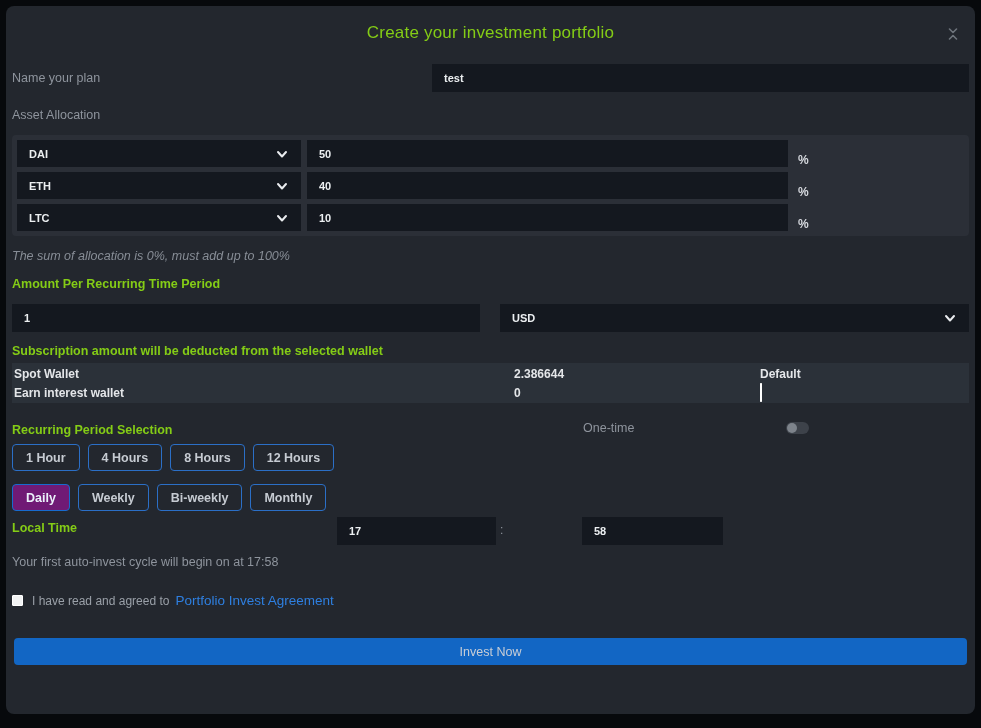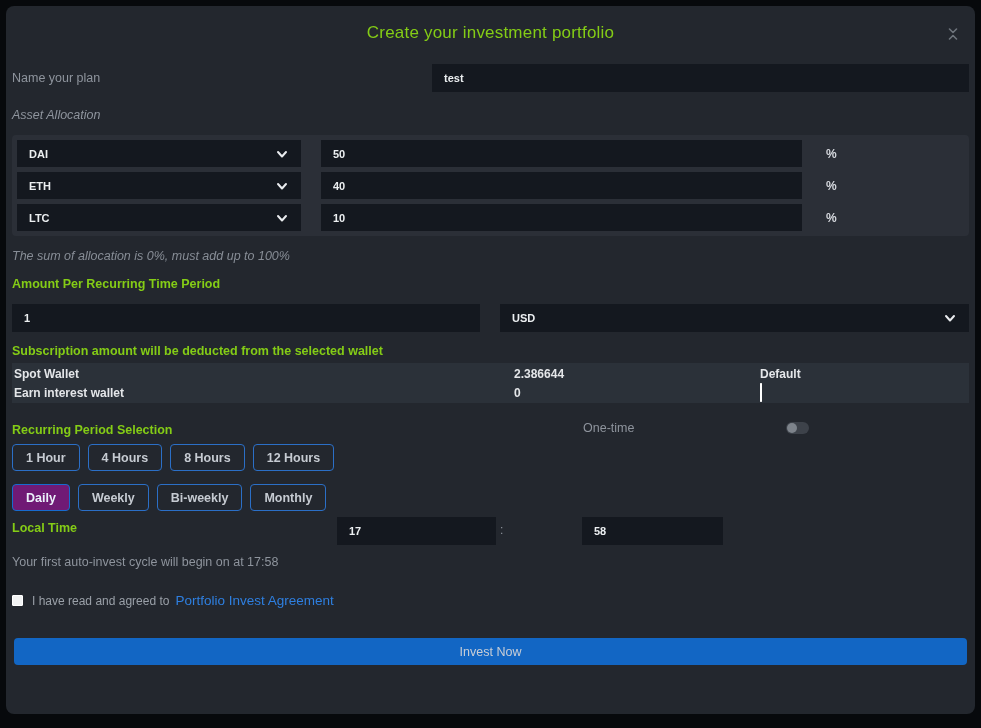--- a/index.html
+++ b/index.html
@@ -43,28 +43,28 @@
     display: flex; align-items: center;
     padding: 0 12px;
     color: #eceff1; font-size: 11px; font-weight: 700;
   }
   .select { justify-content: space-between; cursor: pointer; }
   .chev { width: 14px; height: 14px; color: #e9ebee; flex: none; }
   
   .name-row { margin-top: 16px; display: flex; align-items: center; justify-content: space-between; }
   .name-row .field { width: 537px; }
   
-  .alloc-label { margin-top: 16px; font-style: italic; }
+  .alloc-label { margin-top: 16px; }
   .alloc-panel {
     margin-top: 13px;
     background: #2b2f37;
     border-radius: 4px;
     padding: 5px;
   }
-  .alloc-row { display: flex; align-items: center; height: 27px; margin-bottom: 5px; gap: 14px; }
+  .alloc-row { display: flex; align-items: flex-end; height: 27px; margin-bottom: 5px; }
   .alloc-row:last-child { margin-bottom: 0; }
   .alloc-row .select { width: 284px; height: 27px; flex: none; margin-right: 6px; }
   .alloc-row .pct-input { flex: 0 0 481px; height: 27px; }
   .alloc-row .pct-sign { color: #d7dadf; font-size: 12px; font-weight: 700; margin-left: 10px; }
   .alloc-note { margin-top: 13px; font-style: italic; color: #878d96; font-size: 12.5px; }
   
   .amount-label { margin-top: 14px; }
   .amount-row { margin-top: 13px; display: flex; }
   .amount-row .field.amt { width: 468px; flex: none; margin-right: 20px; }
   .amount-row .select { flex: 1; }

